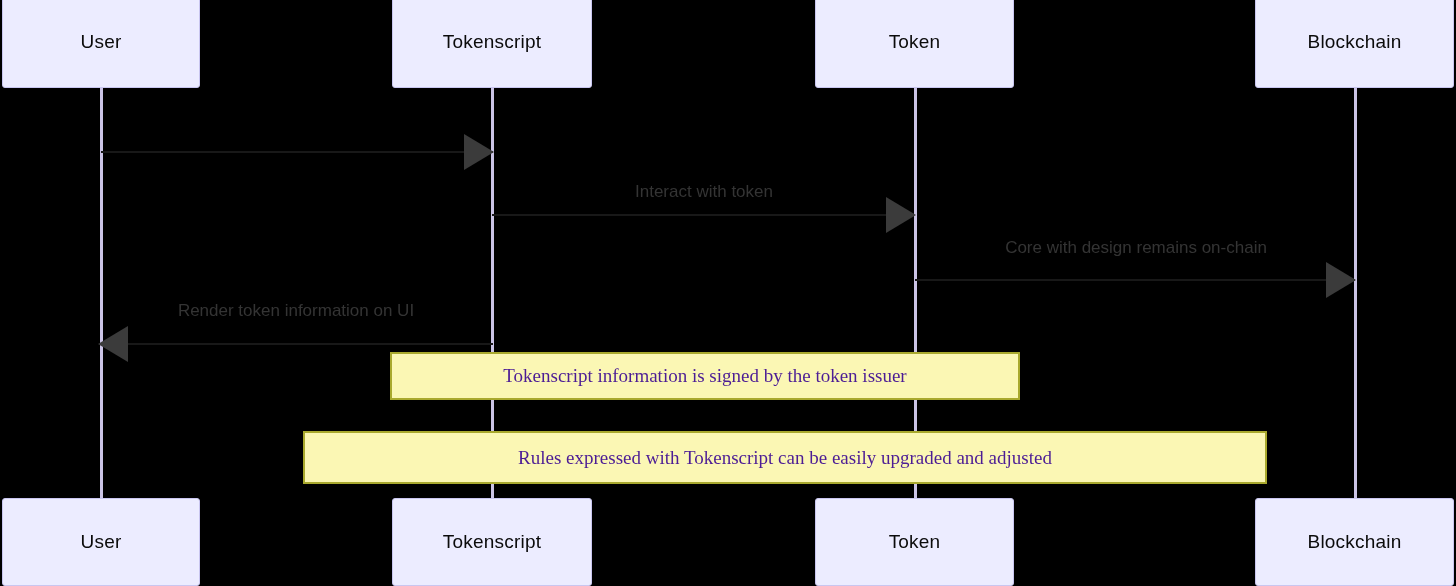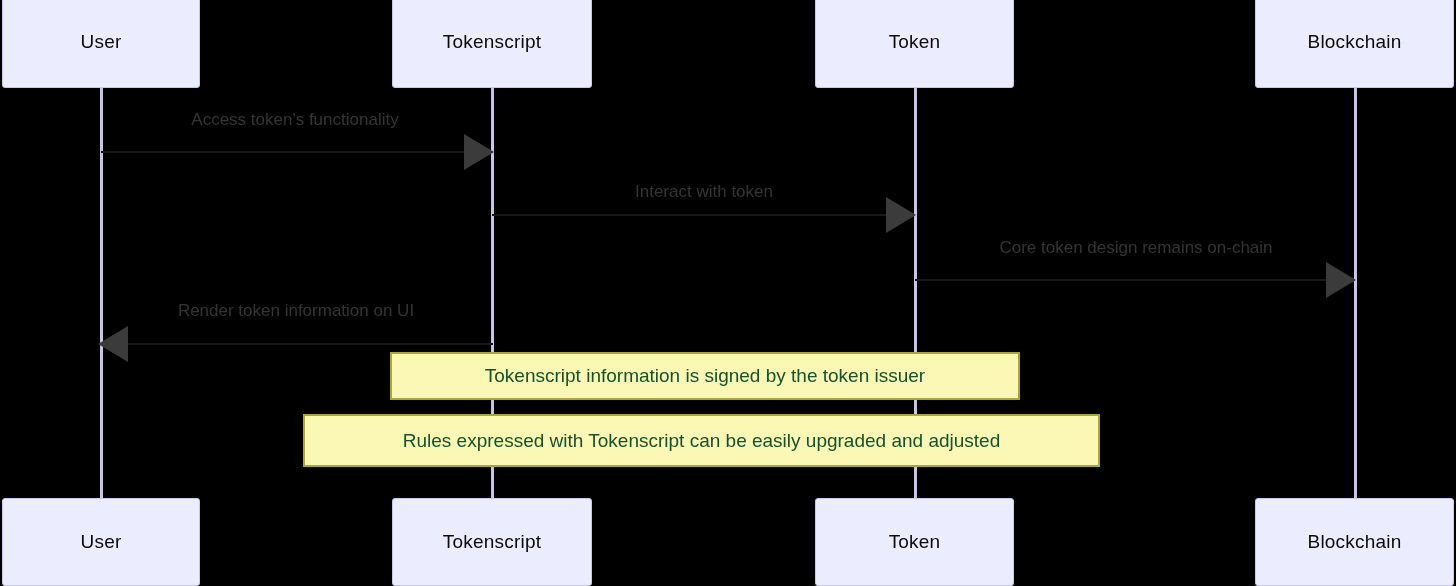--- a/index.html
+++ b/index.html
@@ -76,23 +76,23 @@
 
   
   .note {
     position: absolute;
     box-sizing: border-box;
     background: #fbf7b4;
     border: 2px solid #a9a92e;
     display: flex;
     align-items: center;
     justify-content: center;
-    color: #14532d;
+    color: #4c1d95;
     font-size: 19px;
-    font-family: Liberation Sans, sans-serif;
+    font-family: Liberation Serif, serif;
     white-space: nowrap;
     z-index: 5;
   }
 </style>
 </head>
 <body>
 
 <div id="diagram">
 
   <div class="lifeline" style="left:99.5px;"></div>
@@ -100,35 +100,34 @@
   <div class="lifeline" style="left:913.5px;"></div>
   <div class="lifeline" style="left:1353.5px;"></div>
 
   <div class="actor-box top" style="left:2px;width:198px;">User</div>
   <div class="actor-box top" style="left:392px;width:200px;">Tokenscript</div>
   <div class="actor-box top" style="left:815px;width:199px;">Token</div>
   <div class="actor-box top" style="left:1255px;width:199px;">Blockchain</div>
 
   <div class="msg-line" style="left:101px;width:392px;top:151px;"></div>
   <div class="arrowhead right" style="left:464px;top:134px;"></div>
-  <div class="msg-label" style="left:295px;top:110px;">Access token's functionality</div>
 
   <div class="msg-line" style="left:492px;width:422px;top:214px;"></div>
   <div class="arrowhead right" style="left:886px;top:197px;"></div>
   <div class="msg-label" style="left:704px;top:182px;">Interact with token</div>
 
   <div class="msg-line" style="left:915px;width:440px;top:279px;"></div>
   <div class="arrowhead right" style="left:1326px;top:262px;"></div>
-  <div class="msg-label" style="left:1136px;top:238px;">Core token design remains on-chain</div>
+  <div class="msg-label" style="left:1136px;top:238px;">Core with design remains on-chain</div>
 
   <div class="msg-line" style="left:101px;width:392px;top:343px;"></div>
   <div class="arrowhead left" style="left:98px;top:326px;"></div>
   <div class="msg-label" style="left:296px;top:301px;">Render token information on UI</div>
 
   <div class="note" style="left:390px;top:352px;width:630px;height:48px;">Tokenscript information is signed by the token issuer</div>
-  <div class="note" style="left:303px;top:414px;width:797px;height:53px;">Rules expressed with Tokenscript can be easily upgraded and adjusted</div>
+  <div class="note" style="left:303px;top:431px;width:964px;height:53px;">Rules expressed with Tokenscript can be easily upgraded and adjusted</div>
 
   <div class="actor-box bottom" style="left:2px;width:198px;">User</div>
   <div class="actor-box bottom" style="left:392px;width:200px;">Tokenscript</div>
   <div class="actor-box bottom" style="left:815px;width:199px;">Token</div>
   <div class="actor-box bottom" style="left:1255px;width:199px;">Blockchain</div>
 
 </div>
 
 </body></html>

